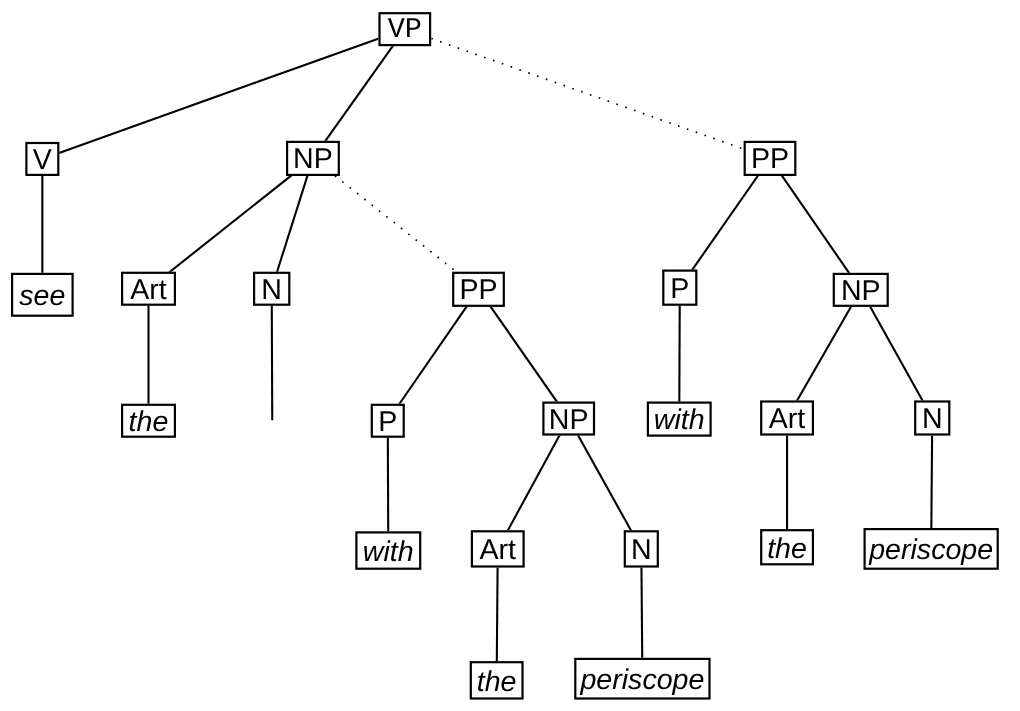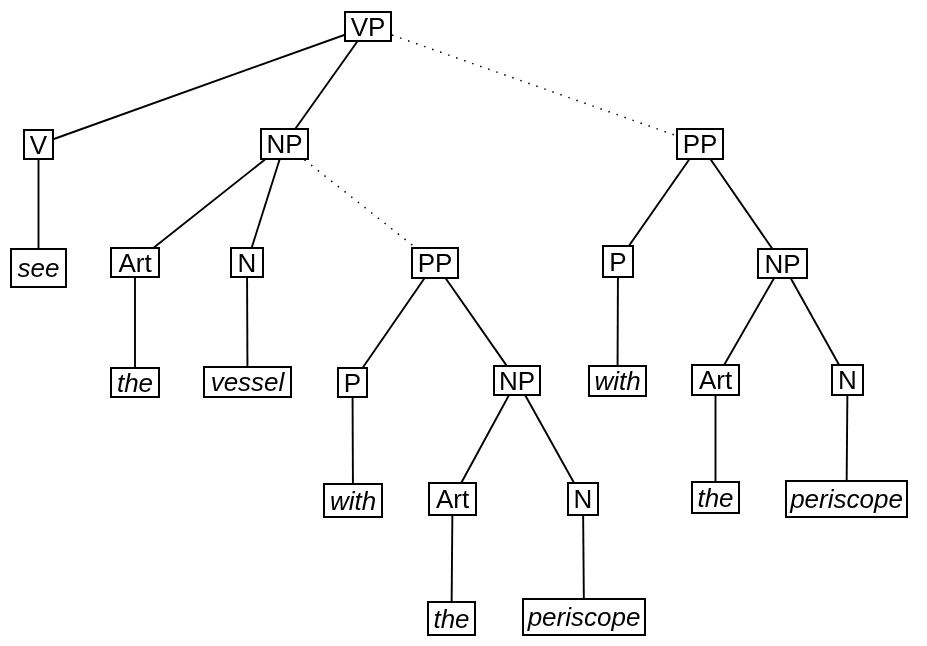--- a/index.html
+++ b/index.html
@@ -69,32 +69,31 @@
       <line x1="583" y1="499" x2="584" y2="617" stroke="#000000" stroke-width="1.9"></line>
       <line x1="700" y1="144" x2="618" y2="261.5" stroke="#000000" stroke-width="1.9"></line>
       <line x1="700" y1="144" x2="782.5" y2="263.5" stroke="#000000" stroke-width="1.9"></line>
       <line x1="618" y1="261.5" x2="617.5" y2="381" stroke="#000000" stroke-width="1.9"></line>
       <line x1="782.5" y1="263.5" x2="715.5" y2="380" stroke="#000000" stroke-width="1.9"></line>
       <line x1="782.5" y1="263.5" x2="847.5" y2="380" stroke="#000000" stroke-width="1.9"></line>
       <line x1="715.5" y1="380" x2="715.5" y2="497.5" stroke="#000000" stroke-width="1.9"></line>
       <line x1="847.5" y1="380" x2="846.5" y2="499" stroke="#000000" stroke-width="1.9"></line>
     </svg>
   <div id="node-layer">
-      <div class="node" style="left: 344px; top: 11px; width: 48px; height: 31px;">VP</div>
+      <div class="node" style="left: 344px; top: 11px; width: 48px; height: 31px; font-family: Liberation Mono, monospace;">VP</div>
       <div class="node" style="left: 23px; top: 129px; width: 31px; height: 31px;">V</div>
       <div class="node" style="left: 260px; top: 128px; width: 49px; height: 32px;">NP</div>
       <div class="node" style="left: 676px; top: 128px; width: 48px; height: 32px;">PP</div>
       <div class="node terminal" style="left: 10px; top: 248px; width: 57px; height: 40px;">see</div>
       <div class="node" style="left: 110px; top: 247px; width: 50px; height: 31px;">Art</div>
       <div class="node" style="left: 230px; top: 247px; width: 34px; height: 31px;">N</div>
       <div class="node" style="left: 411px; top: 247px; width: 48px; height: 32px;">PP</div>
       <div class="node" style="left: 602px; top: 245px; width: 32px; height: 33px;">P</div>
       <div class="node" style="left: 757px; top: 248px; width: 51px; height: 31px;">NP</div>
       <div class="node terminal" style="left: 110px; top: 367px; width: 50px; height: 31px;">the</div>
-      <div class="node terminal" style="left: 203px; top: 366px; width: 89px; height: 32px;">vessel</div>
       <div class="node" style="left: 337px; top: 367px; width: 31px; height: 31px;">P</div>
       <div class="node" style="left: 493px; top: 365px; width: 48px; height: 31px;">NP</div>
       <div class="node terminal" style="left: 588px; top: 365px; width: 59px; height: 32px;">with</div>
       <div class="node" style="left: 691px; top: 364px; width: 49px; height: 32px;">Art</div>
       <div class="node" style="left: 831px; top: 364px; width: 33px; height: 32px;">N</div>
       <div class="node terminal" style="left: 323px; top: 483px; width: 60px; height: 35px;">with</div>
       <div class="node" style="left: 428px; top: 482px; width: 49px; height: 34px;">Art</div>
       <div class="node" style="left: 567px; top: 482px; width: 32px; height: 34px;">N</div>
       <div class="node terminal" style="left: 691px; top: 481px; width: 49px; height: 33px;">the</div>
       <div class="node terminal" style="left: 785px; top: 480px; width: 123px; height: 38px;">periscope</div>

